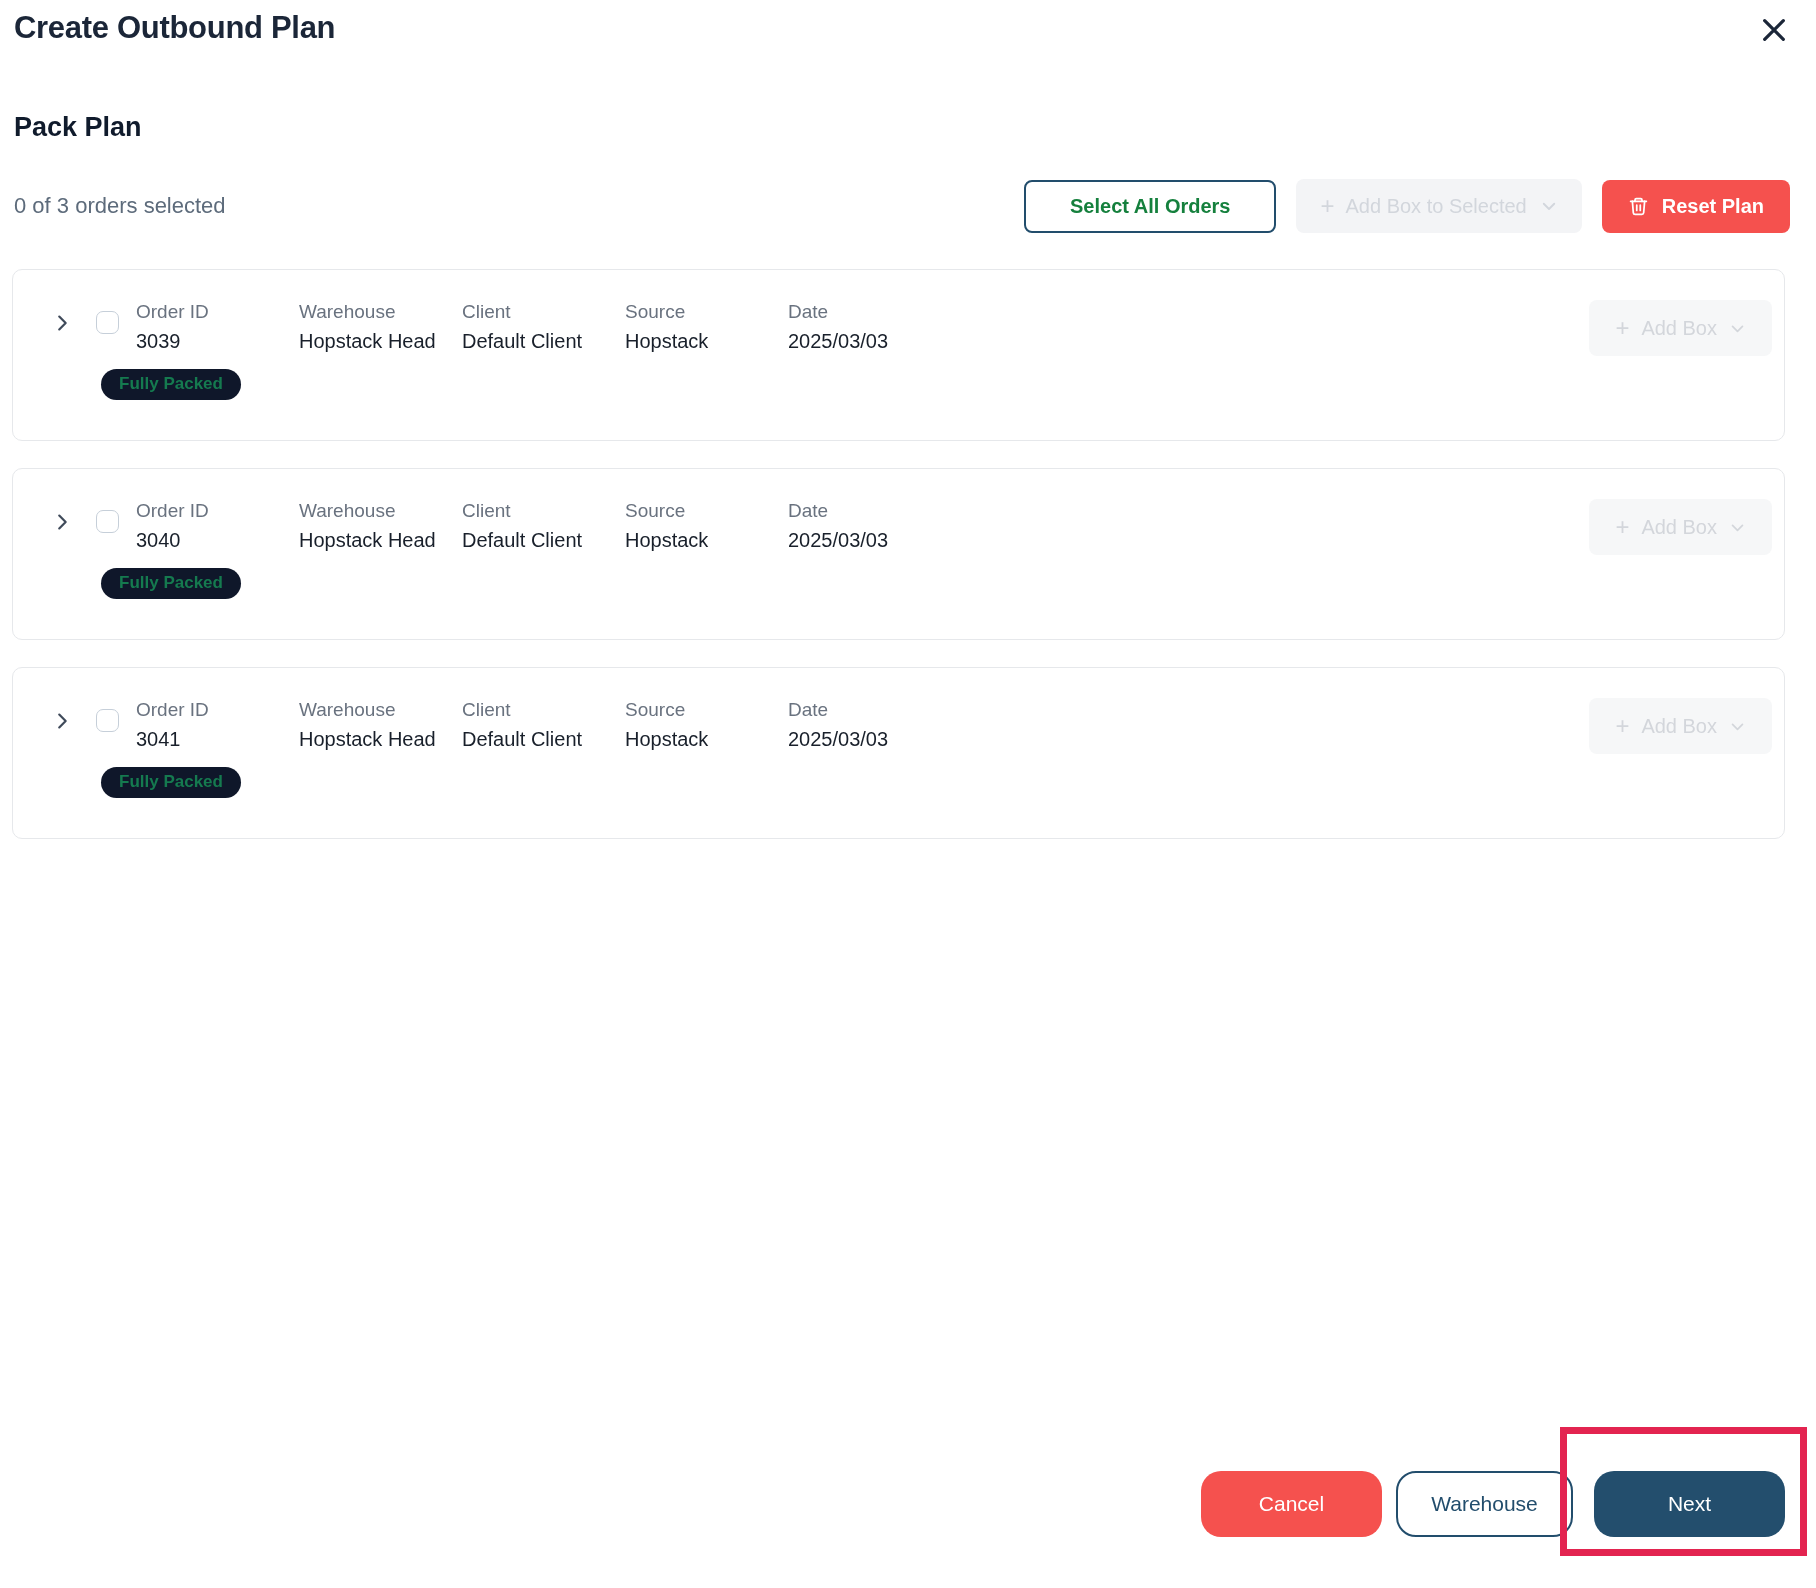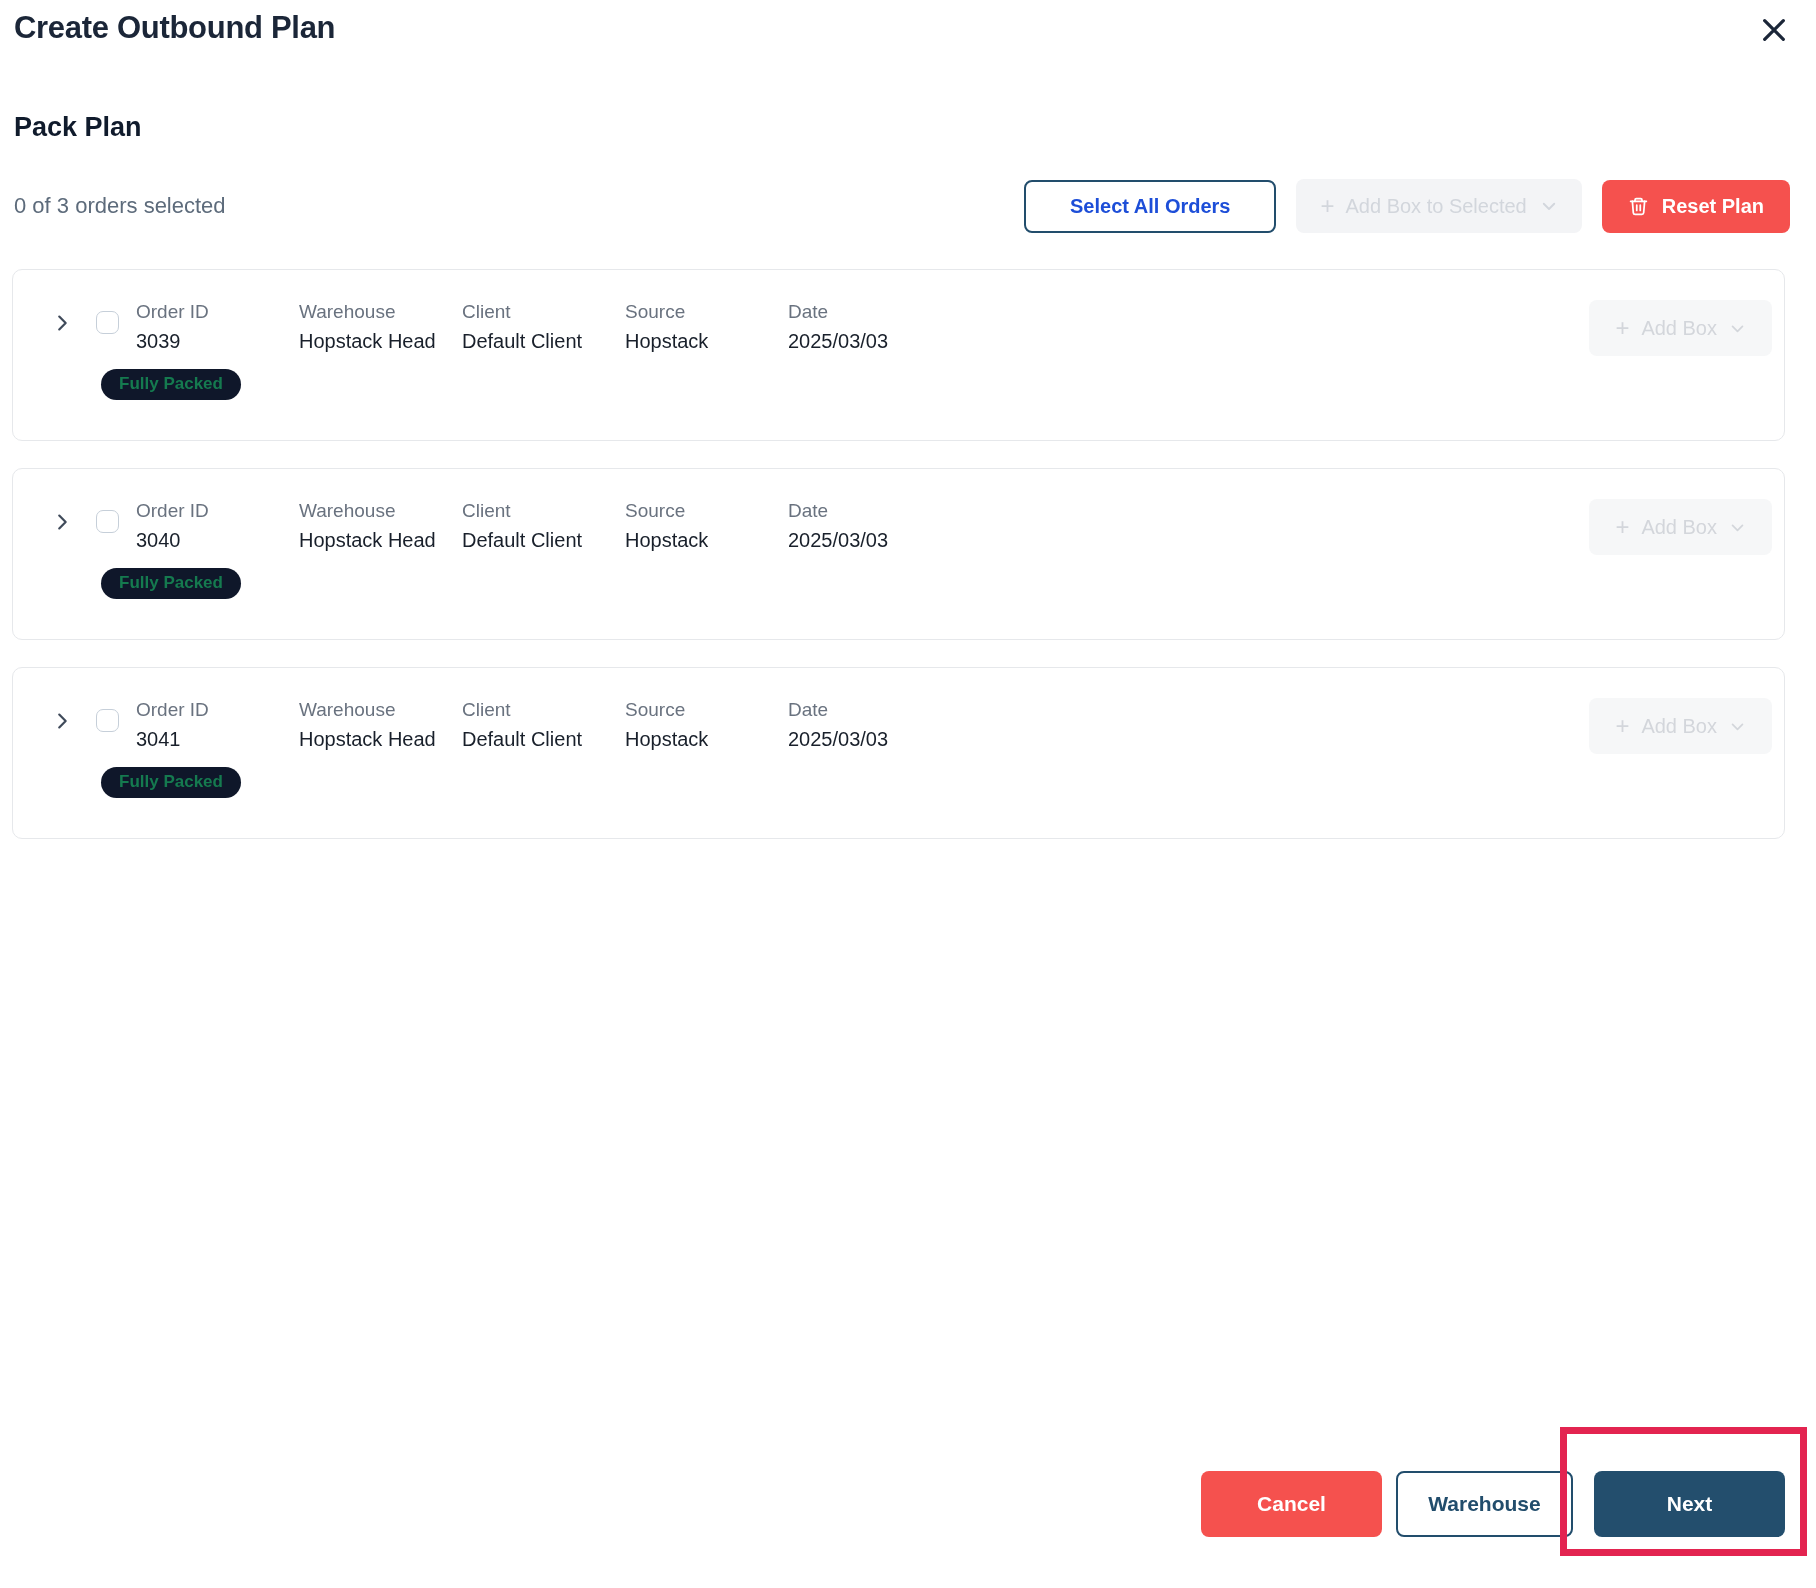--- a/index.html
+++ b/index.html
@@ -11,41 +11,41 @@
   .header { display:flex; justify-content:space-between; align-items:flex-start; padding:10px 24px 0 14px; }
   .title { font-size:31px; font-weight:700; color:#1b2638; letter-spacing:-0.3px; }
   .close-btn { background:none; border:none; cursor:pointer; padding:2px; margin-top:2px; }
   .section-title { margin:64px 0 0 14px; font-size:27px; font-weight:700; color:#101b2c; }
 
   .controls { display:flex; align-items:center; justify-content:space-between; padding:36px 26px 0 14px; }
   .summary { font-size:22px; color:#5d6b7b; }
   .controls-buttons { display:flex; align-items:center; gap:20px; }
   button { font-family:"Liberation Sans", sans-serif; cursor:pointer; }
   .btn { border:none; border-radius:8px; font-size:20px; font-weight:600; display:inline-flex; align-items:center; justify-content:center; gap:11px; }
-  .btn-outline { background:#ffffff; border:2px solid #224d6c; color:#1d4ed8; padding:13px 44px; }
+  .btn-outline { background:#ffffff; border:2px solid #224d6c; color:#15803d; padding:13px 44px; }
   .btn-ghost-disabled { background:#f3f4f6; color:#d2d6dc; padding:15px 24px; font-weight:500; cursor:default; }
   .btn-danger { background:#f5514e; color:#ffffff; padding:15px 26px;gap:13px; }
   .plus-glyph { font-size:24px; font-weight:400; line-height:1; }
   .chev-down { display:inline-block; margin-left:2px; }
 
   .cards { padding:36px 31px 0 12px; display:flex; flex-direction:column; gap:27px; }
   .card { border:1px solid #e6e8eb; border-radius:10px; height:172px; padding:30px 12px 0 38px; background:#ffffff; }
   .card-main { display:flex; align-items:flex-start; }
   .expand-btn { background:none; border:none; padding:0; margin-top:12px; }
   .checkbox { width:23px; height:23px; border:1.5px solid #c6cfd9; border-radius:7px; background:#fff; margin:11px 0 0 23px; cursor:pointer; flex:0 0 auto; }
   .cols { display:flex; margin-left:17px; }
   .col { width:163px; }
   .col .lbl { font-size:19px; color:#69727f; font-weight:500; line-height:1.25; }
   .col .val { font-size:20px; color:#19202b; font-weight:500; margin-top:6px; white-space:nowrap; }
   .val-order { color:#224d6c; font-weight:700; cursor:pointer; }
   .addbox-btn { margin-left:auto; background:#f6f7f8; border:none; border-radius:8px; color:#d3d6db; font-size:20px; font-weight:500; padding:16px 26px; display:inline-flex; align-items:center; gap:12px; cursor:default; }
   .badge { display:inline-block; margin:13px 0 0 50px; background:#0f172a; color:#157a4f; font-size:17px; font-weight:600; padding:5px 18px 6px; border-radius:999px; }
 
   .footer { position:absolute; right:31px; bottom:51px; display:flex; align-items:center; }
-  .btn-footer { border:none; border-radius:8px; font-size:21px; font-weight:700; height:66px; }
+  .btn-footer { border:none; border-radius:20px; font-size:21px; font-weight:400; height:66px; }
   .cancel-btn { background:#f5514e; color:#ffffff; width:181px; }
   .prev-btn { background:#ffffff; border:2px solid #224d6c; color:#224d6c; width:177px; margin-left:14px; }
   .next-btn { background:#234e6d; color:#ffffff; width:191px; margin-left:21px; }
   .annot-wrap { position:relative; display:inline-block; }
   .annot-wrap::before { content:""; position:absolute; left:-13px; right:-22px; top:-44px; bottom:-19px; border:7px solid #e32450; pointer-events:none; }
 
   svg { display:block; }
 </style>
 </head>
 <body>

